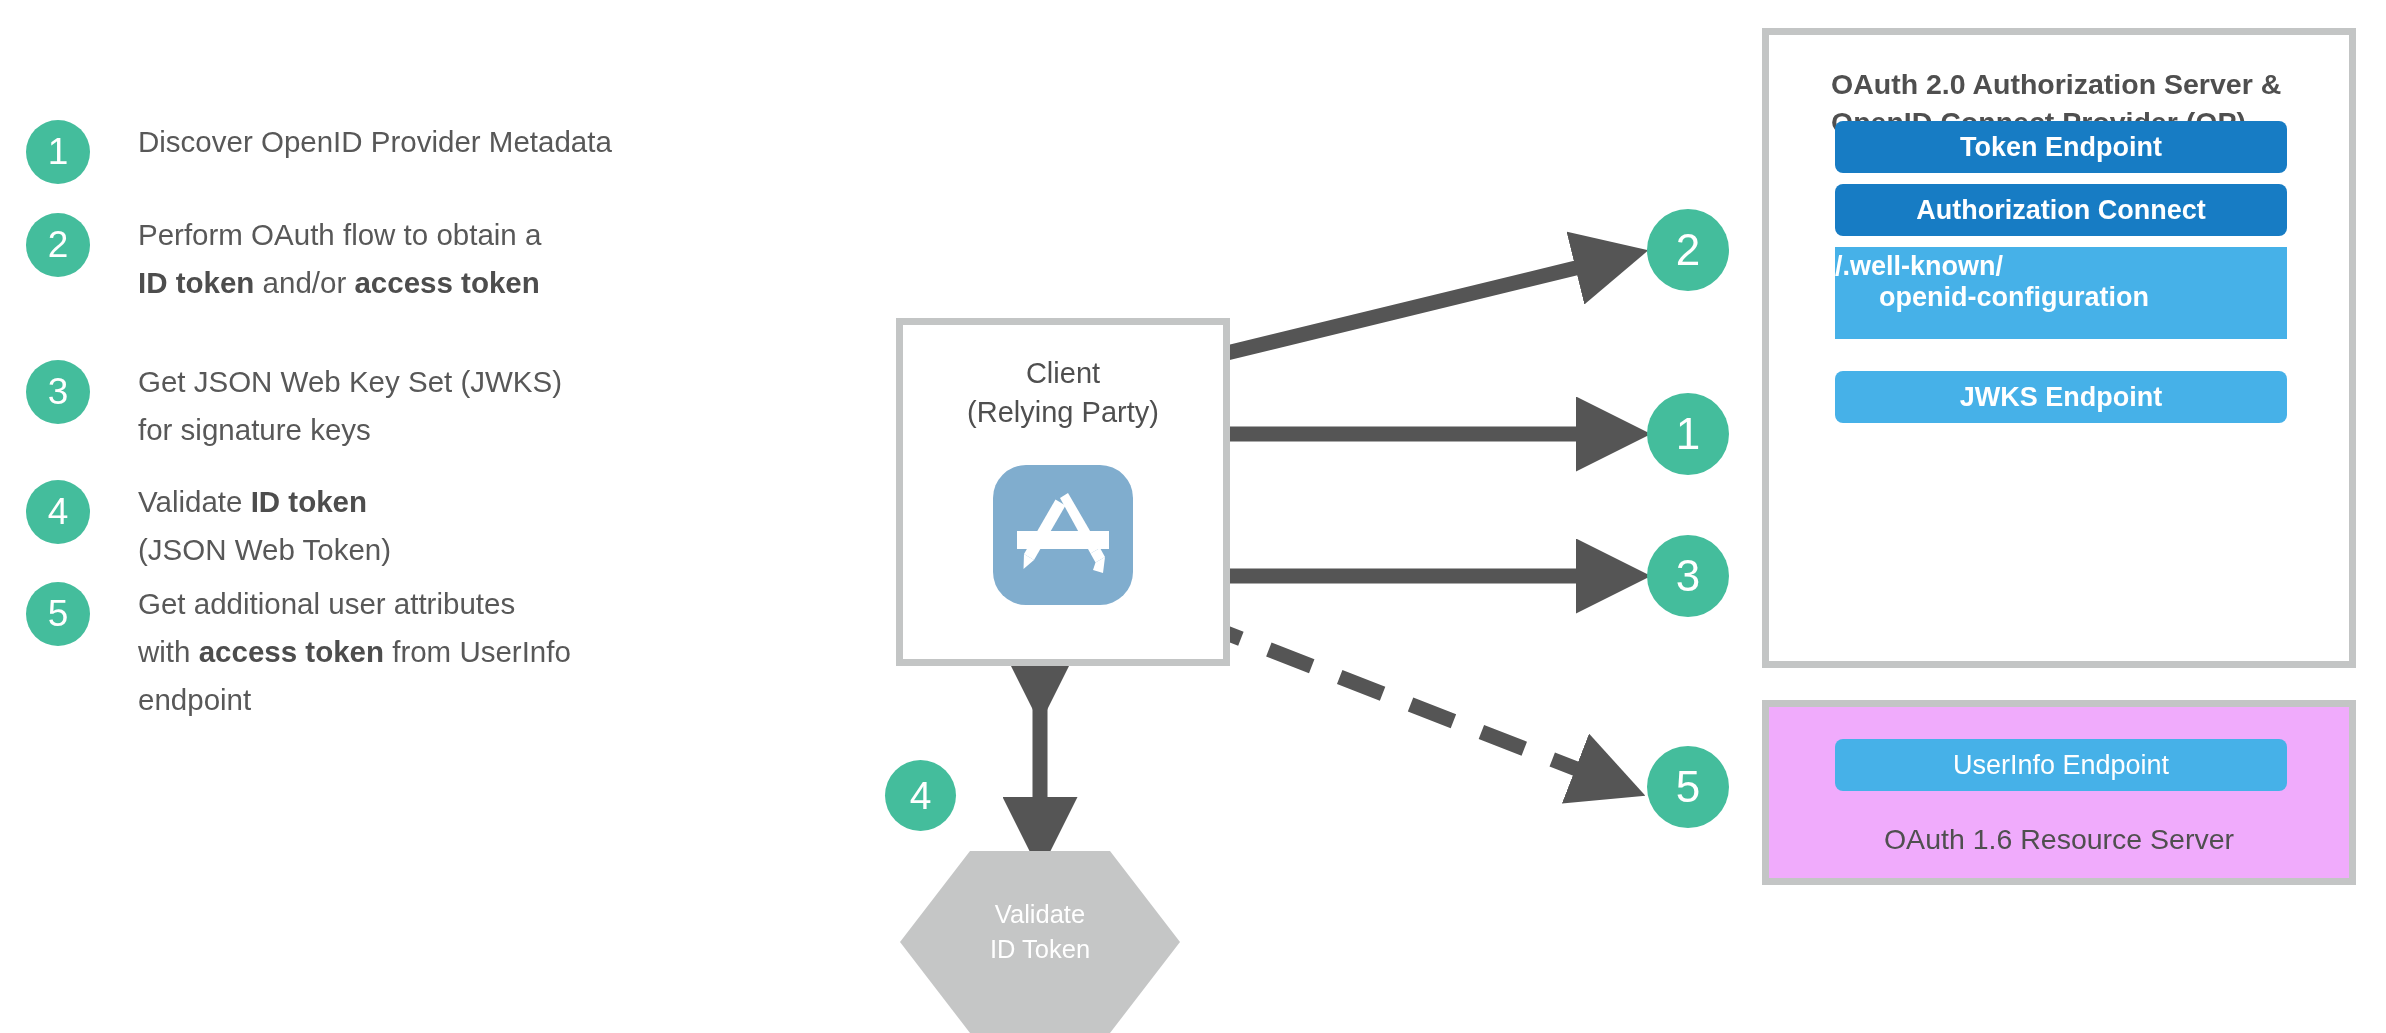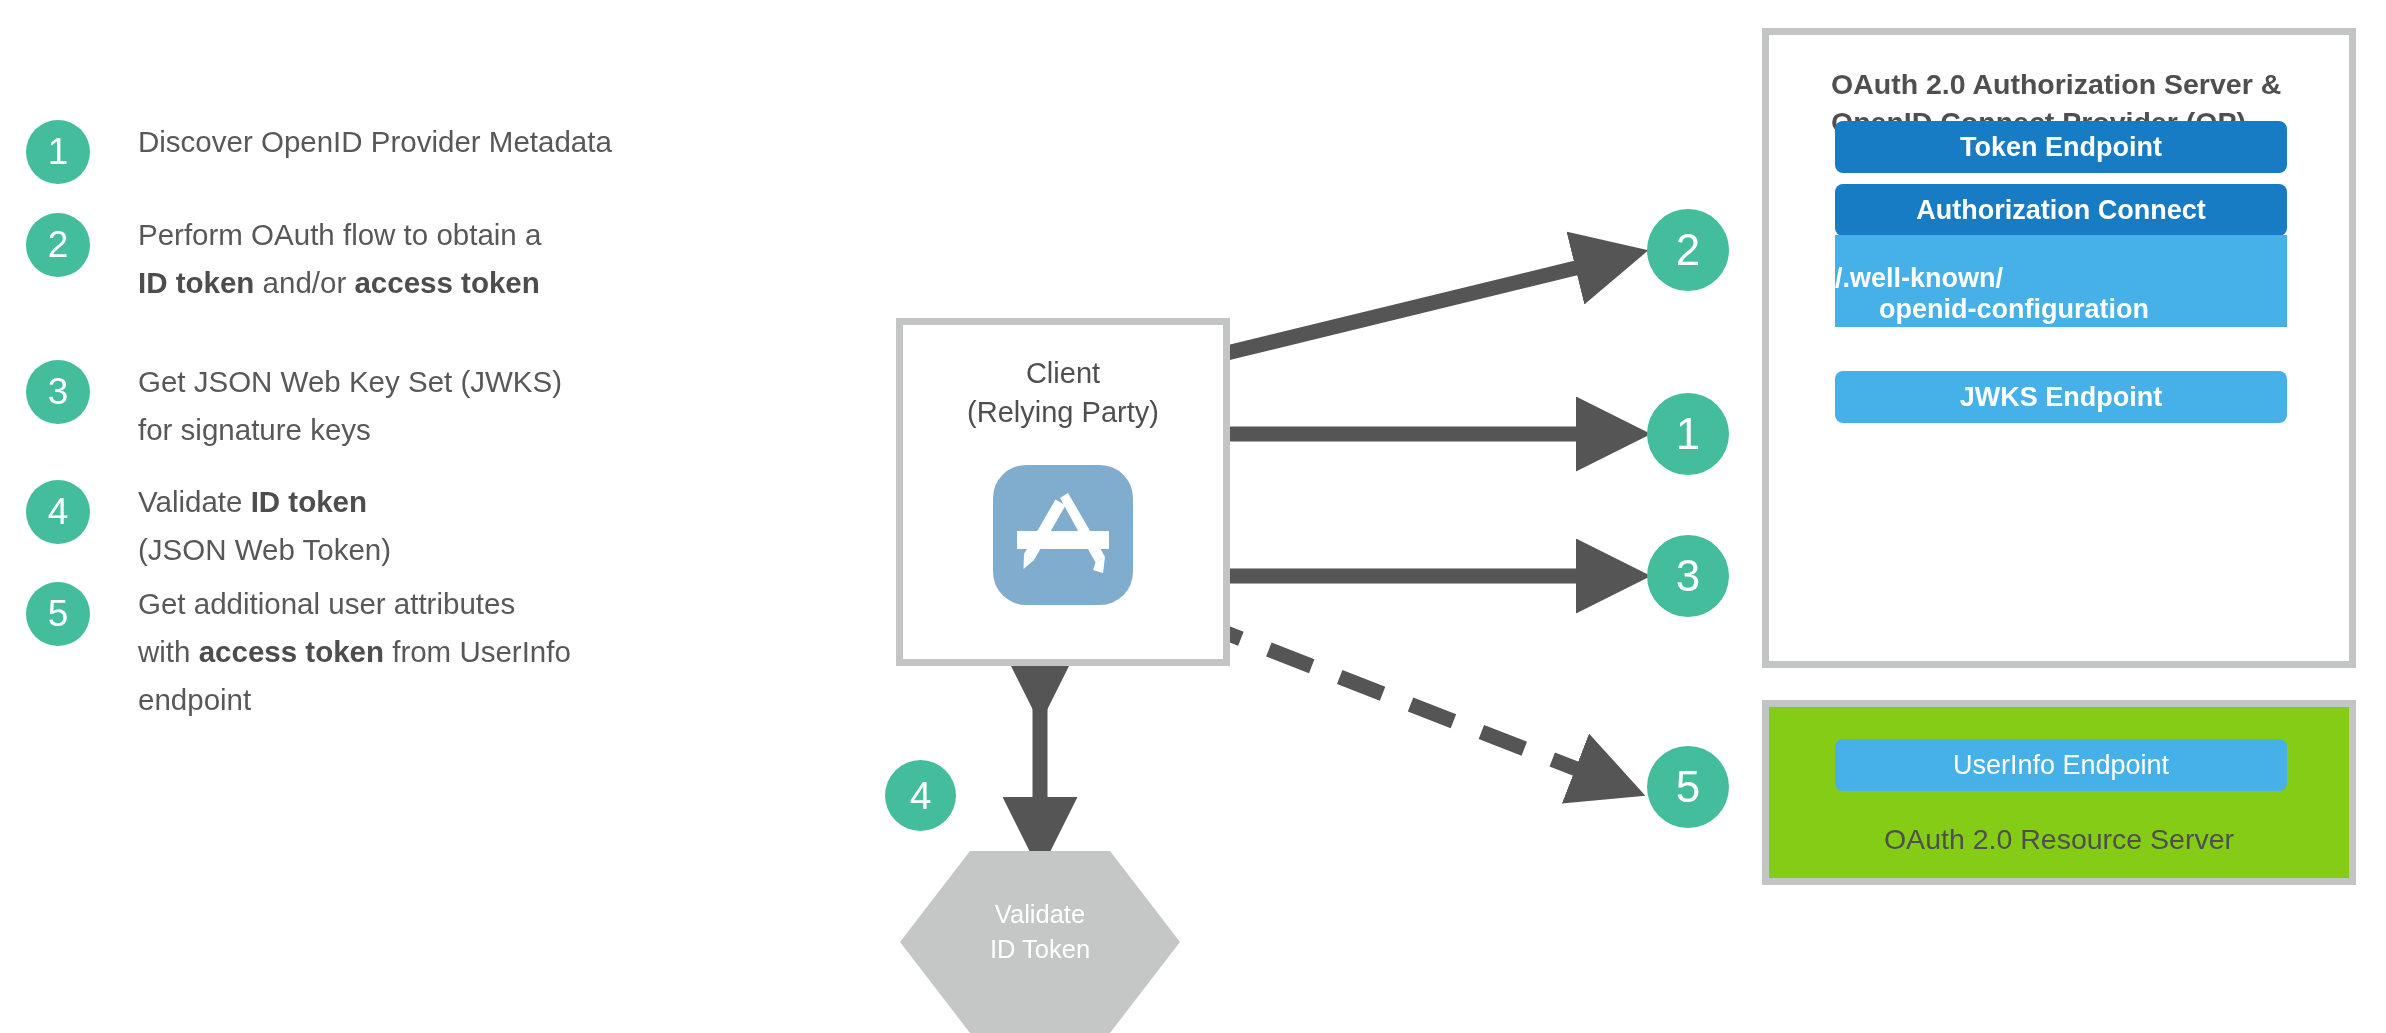--- a/index.html
+++ b/index.html
@@ -108,21 +108,21 @@
     position: absolute; left: 62px; top: 30px; width: 520px;
     color: #4f4f4f;
     font-size: 28.5px;
     line-height: 38px;
   }
   #rs-panel {
     position: absolute;
     left: 1762px; top: 700px;
     width: 594px; height: 185px;
     border: 7px solid #c3c5c5;
-    background: #84cc16;
+    background: #f0abfc;
     box-sizing: border-box;
   }
   #rs-title {
     position: absolute; left: 0; right: 0; top: 113px;
     text-align: center;
     color: #4f4f4f;
     font-size: 28.5px;
     line-height: 38px;
   }
   .endpoint {
@@ -278,26 +278,26 @@
   <div id="op-panel">
     <div id="op-title">
       <span>OAuth 2.0 Authorization Server &amp;</span><br>
       <span>OpenID Connect Provider (OP)</span>
     </div>
 
     <div class="endpoint dark center" style="top:86px; height:52px; line-height:52px;">Token Endpoint</div>
 
     <div class="endpoint dark center" style="top:149px; height:52px; line-height:52px;">Authorization Connect</div>
 
-    <div class="endpoint light" style="top:200px; height:92px; padding-top:28px;">
+    <div class="endpoint light" style="top:212px; height:92px; padding-top:4px;">
       <span class="l1">/.well-known/</span>
       <span class="l2">openid-configuration</span>
     </div>
 
     <div class="endpoint light center" style="top:336px; height:52px; line-height:52px;">JWKS Endpoint</div>
   </div>
 
   <div id="rs-panel">
     <div class="endpoint light center" style="top:32px; height:52px; line-height:52px;">UserInfo Endpoint</div>
-    <div id="rs-title">OAuth 2.0 Resource Server</div>
+    <div id="rs-title">OAuth 1.6 Resource Server</div>
   </div>
 
 </div>
 
 </body></html>

